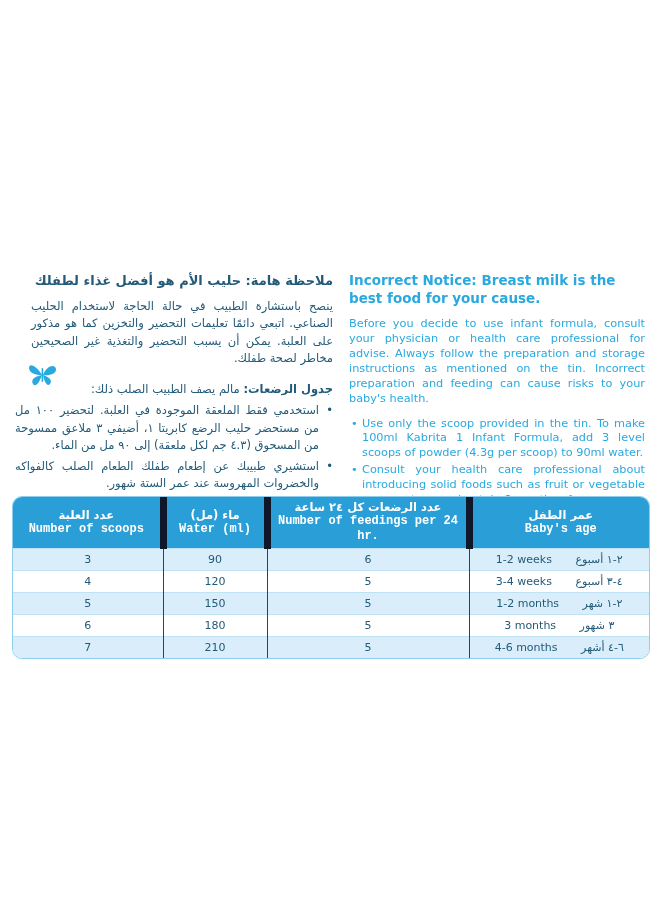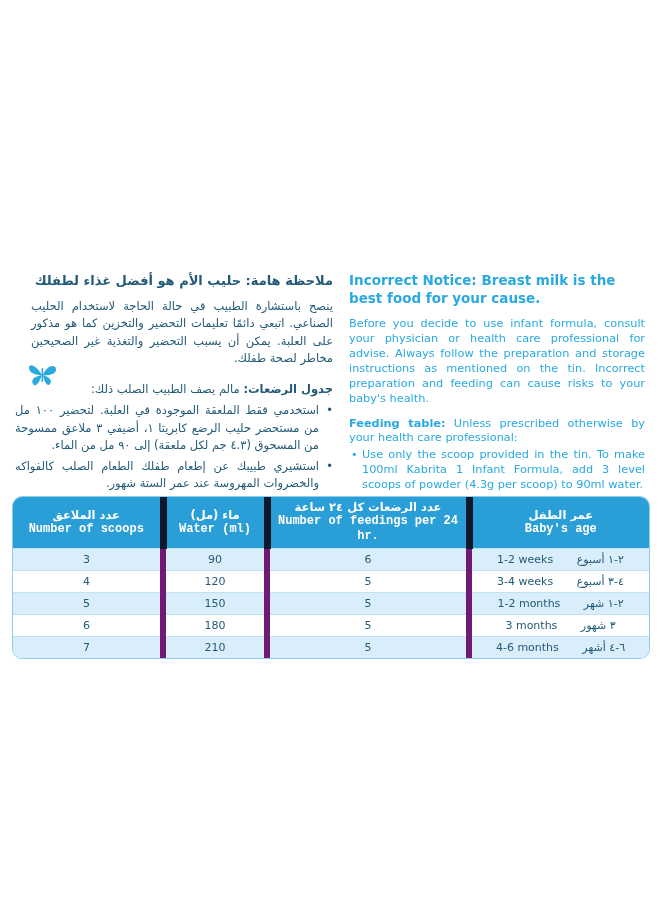--- a/index.html
+++ b/index.html
@@ -99,21 +99,21 @@
   table.feeding th:first-child { border-left:none; }
   .th-ar { font-weight:bold; font-size:11.5px; line-height:1.25; }
   .th-en { font-weight:bold; font-size:12px; line-height:1.25;font-family:Liberation Mono, monospace; }
 
   table.feeding td {
     color:#235a78;
     font-size:11px;
     text-align:center;
     padding:2px 4px;
     height:17px;
-    border-left:6px solid #701a75;
+    border-left:1px solid #701a75;
     border-top:1px solid #bfe2f4;
     vertical-align:middle;
   }
   table.feeding td:first-child { border-left:none; }
   table.feeding tbody tr:nth-child(odd)  td { background:#d9eefa; }
   table.feeding tbody tr:nth-child(even) td { background:#ffffff; }
   .age-ar { margin-right:0; margin-left:16px; padding-left:4px; direction:rtl; unicode-bidi:embed; }
 </style>
 </head>
 <body>
@@ -146,44 +146,40 @@
         <li>استشيري طبيبك عن إطعام طفلك الطعام الصلب كالفواكه والخضروات المهروسة عند عمر الستة شهور.</li>
       </ul>
     </div>
 
     <div class="col-en">
       <p class="en-heading">
         <span>Incorrect Notice:</span>
         <span>Breast milk is the best food for your cause.</span>
       </p>
       <p class="en-para">Before you decide to use infant formula, consult your physician or health care professional for advise. Always follow the preparation and storage instructions as mentioned on the tin. Incorrect preparation and feeding can cause risks to your baby's health.</p>
-      <p class="en-feeding">
-        <span class="bold">Feeding table:</span>
-        <span>Unless prescribed otherwise by your health care professional:</span>
-      </p>
       <ul class="en-bullets">
         <li>Use only the scoop provided in the tin. To make 100ml Kabrita 1 Infant Formula, add 3 level scoops of powder (4.3g per scoop) to 90ml water.</li>
         <li>Consult your health care professional about introducing solid foods such as fruit or vegetable purees at approximately 6 months of age.</li>
       </ul>
     </div>
 
   </div>
 
   <div class="table-wrap">
     <table class="feeding">
       <colgroup>
           <col class="c1">
           <col class="c2">
           <col class="c3">
           <col class="c4">
         </colgroup>
       <thead>
         <tr>
           <th>
-            <div class="th-ar">عدد الملاعق</div>
+            <div class="th-ar">عدد العلبة</div>
             <div class="th-en">Number of scoops</div>
           </th>
           <th>
             <div class="th-ar">ماء (مل)</div>
             <div class="th-en">Water (ml)</div>
           </th>
           <th>
             <div class="th-ar">عدد الرضعات كل ٢٤ ساعة</div>
             <div class="th-en">Number of feedings per 24 hr.</div>
           </th>

